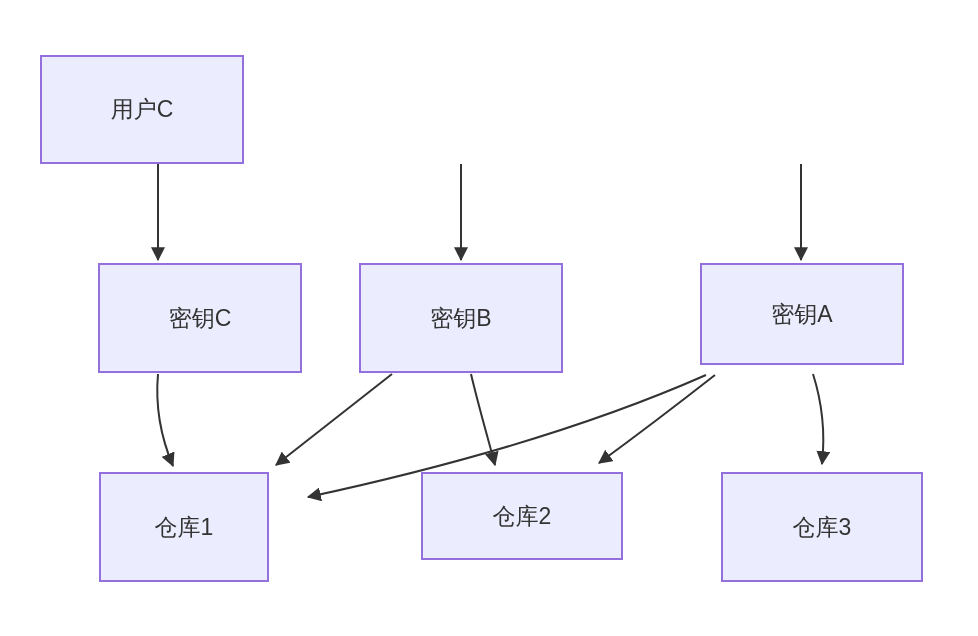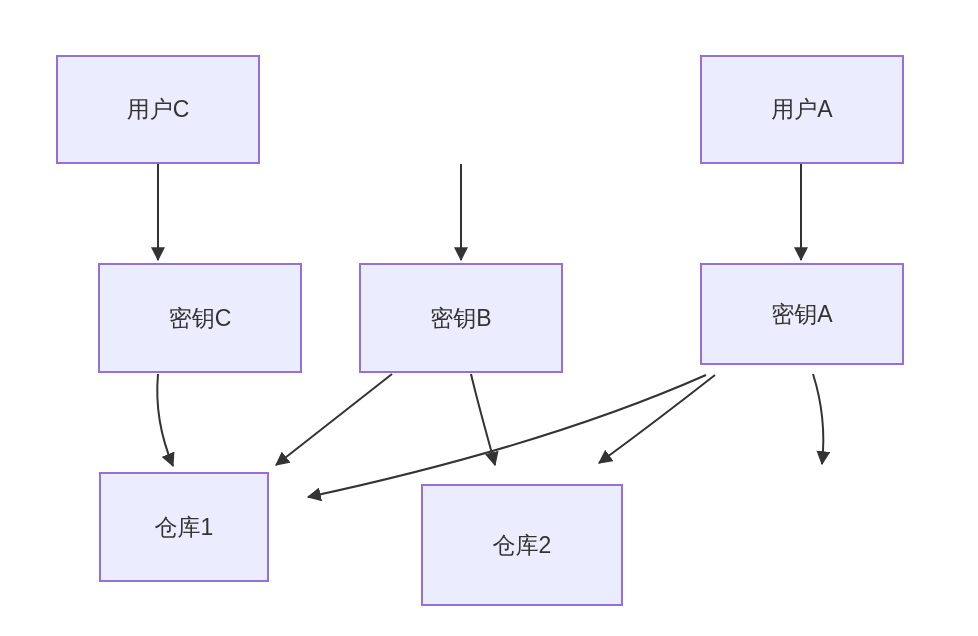--- a/index.html
+++ b/index.html
@@ -36,30 +36,30 @@
     border: 2px solid var(--node-border, #9370DB);
     display: flex;
     align-items: center;
     justify-content: center;
     color: var(--text, #333333);
     font-size: 23px;
     line-height: 1;
     user-select: none;
   }
   
-  #node-user-c { left: 56px;  top: 55px; }
+  #node-user-c { left: 40px;  top: 55px; }
   #node-user-b { left: 359px; top: 55px; }
   #node-user-a { left: 700px; top: 55px; }
   
   #node-key-c  { left: 55px;  top: 263px; height: 110px; margin-left: 43px; }
   #node-key-b  { left: 359px; top: 263px; height: 110px; }
   #node-key-a  { left: 700px; top: 263px; height: 102px; }
   
   #node-repo-1 { left: 99px;  top: 472px; width: 170px; height: 110px; }
-  #node-repo-2 { left: 421px; top: 472px; width: 202px; height: 122px; margin-top: 12px; }
+  #node-repo-2 { left: 421px; top: 472px; width: 202px; height: 88px; }
   #node-repo-3 { left: 721px; top: 472px; width: 202px; height: 110px; }
 </style>
 </head>
 <body>
 
 <div id="canvas">
 
   <svg id="edge-layer" viewBox="0 0 978 636" xmlns="http://www.w3.org/2000/svg">
     <defs>
       <marker id="arrowhead" markerUnits="userSpaceOnUse" markerWidth="14" markerHeight="14" viewBox="0 0 12 12" refX="11" refY="6" orient="auto">
@@ -76,34 +76,34 @@
     <path class="edge" d="M471,374 C479,408 488,438 495,465" marker-end="url(#arrowhead)"></path>
 
     <path class="edge" d="M706,375 Q545,446 308,497" marker-end="url(#arrowhead)"></path>
     <path class="edge" d="M715,375 Q655,422 599,463" marker-end="url(#arrowhead)"></path>
     <path class="edge" d="M813,374 Q827,418 822,464" marker-end="url(#arrowhead)"></path>
   </svg>
 
   <div class="node" id="node-user-c">
     <span>用户C</span>
   </div>
-  <div class="node" id="node-user-a">
-    <span>用户A</span>
-  </div>
 
   <div class="node" id="node-key-c">
     <span>密钥C</span>
   </div>
   <div class="node" id="node-key-b">
     <span>密钥B</span>
   </div>
   <div class="node" id="node-key-a">
     <span>密钥A</span>
   </div>
 
   <div class="node" id="node-repo-1">
     <span>仓库1</span>
   </div>
   <div class="node" id="node-repo-2">
     <span>仓库2</span>
   </div>
+  <div class="node" id="node-repo-3">
+    <span>仓库3</span>
+  </div>
 
 </div>
 
 </body></html>

